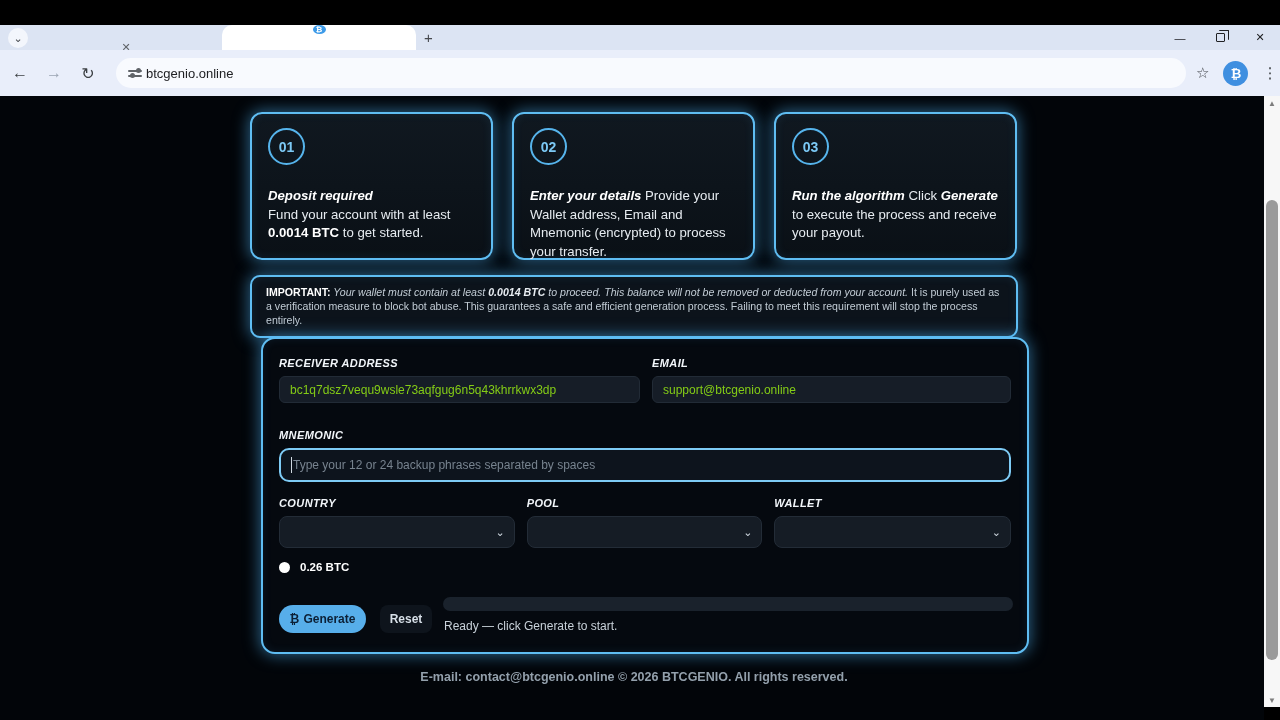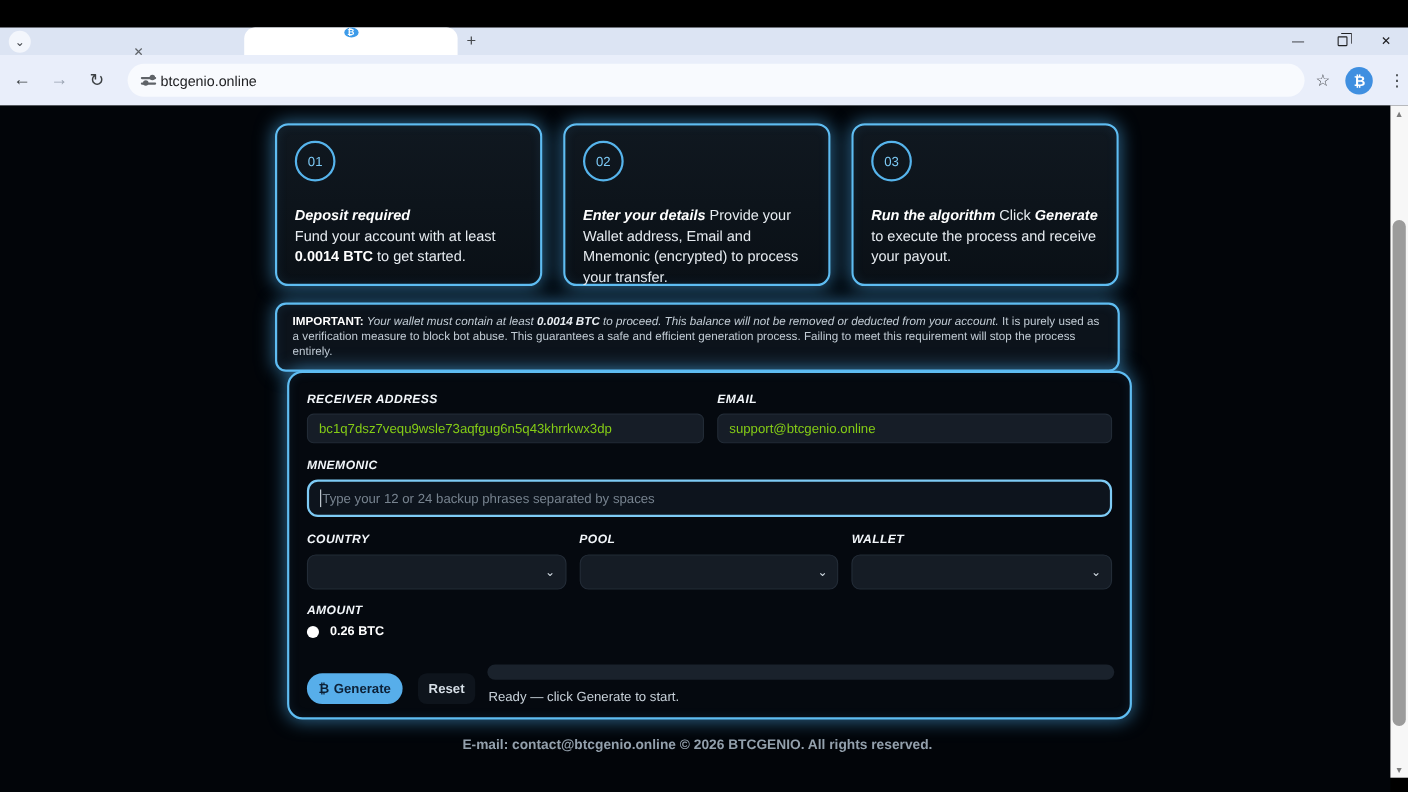--- a/index.html
+++ b/index.html
@@ -33,36 +33,36 @@
   .tune-ic i:nth-child(2)::after { content:""; position:absolute; left:2px; top:-1.5px; width:5px; height:5px; border-radius:50%; background:#5f6368; }
   .star { font-size:15px; color:#44474c; margin-left:10px; cursor:pointer; }
   .avatar { width:25px; height:25px; border-radius:50%; background:#3f8fe0; color:#fff; font-size:13px; font-weight:bold; display:flex; align-items:center; justify-content:center; margin-left:14px; cursor:pointer; }
   .dots { font-size:15px; color:#3c4043; margin-left:14px; letter-spacing:0; cursor:pointer; }
 
   
   .page { position:absolute; left:0; top:96px; width:1264px; height:624px; background:#020509; }
   .glow { border:2px solid #5fbdf2; box-shadow:0 0 16px 1px rgba(80,180,245,.55), inset 0 0 10px rgba(80,180,245,.10); }
   .cards { position:absolute; left:250px; top:16px; width:768px; display:flex; gap:19px; }
   .card { width:243px; height:148px; border-radius:12px; background:linear-gradient(180deg,#101820,#0a1016); padding:14px 16px; }
-  .stepnum { width:37px; height:37px; border-radius:50%; border:2px solid #56b4ec; color:#7cc9f5; font-weight:normal; font-size:12px; display:flex; align-items:center; justify-content:center; }
+  .stepnum { width:37px; height:37px; border-radius:50%; border:2px solid #56b4ec; color:#7cc9f5; font-weight:bold; font-size:14px; display:flex; align-items:center; justify-content:center; }
   .card-text { margin-top:22px; font-size:13.2px; line-height:18.5px; color:#e6ebf0; }
   .bi { font-weight:bold; font-style:italic; color:#fff; }
   .b  { font-weight:bold; color:#fff; }
 
   .important { position:absolute; left:250px; top:179px; width:768px; border-radius:10px; background:#0c131b; padding:9px 14px; font-size:10.6px; line-height:13.8px; color:#c2ccd5; }
   .important .lbl { font-weight:bold; color:#fff; }
   .important .it { font-style:italic; }
   .important .itb { font-style:italic; font-weight:bold; color:#e9eef3; }
 
   .formbox { position:absolute; left:261px; top:241px; width:768px; height:317px; border-radius:14px; background:#05090f; padding:18px 16px 0 16px; }
   .flabel { font-size:11px; font-weight:bold; font-style:italic; color:#f2f6fa; letter-spacing:.4px; margin-bottom:7px; }
   .frow { display:flex; gap:12px; }
   .fcol { display:flex; flex-direction:column; }
   .tinput { height:27px; background:#161d27; border:1px solid #222b36; border-radius:6px; color:#84cc16; font-size:12px; padding:0 10px; display:flex; align-items:center; }
-  .mnemo { margin-top:14px; }
+  .mnemo { margin-top:26px; }
   .mnemo-input { height:34px; background:#0d141d; border:2px solid #7ecbf5; border-radius:10px; display:flex; align-items:center; padding:0 10px; }
   .caret { width:1px; height:16px; background:#cfd8e0; margin-right:1px; }
   .placeholder { color:#77838f; font-size:12px; }
   .selects { margin-top:15px; }
   .selbox { height:32px; background:#151c25; border:1px solid #232c37; border-radius:8px; display:flex; align-items:center; justify-content:flex-end; padding:0 9px; color:#cfd8e0; font-size:11px; cursor:pointer; }
   .amount { margin-top:13px; }
   .radio-row { display:flex; align-items:center; gap:10px; margin-top:3px; }
   .radio { width:11px; height:11px; border-radius:50%; background:#fff; }
   .radio-lab { font-size:11.5px; font-weight:bold; color:#fff; }
   .actions { position:relative; margin-top:24px; height:40px; }
@@ -184,21 +184,20 @@
       </div>
       <div class="fcol" style="width:238px;">
         <div class="flabel">WALLET</div>
         <div class="selbox">
             <span>⌄</span>
           </div>
       </div>
     </div>
 
     <div class="amount">
-      <div class="flabel">AMOUNT</div>
       <div class="radio-row">
         <span class="radio"></span>
         <span class="radio-lab">0.26 BTC</span>
       </div>
     </div>
 
     <div class="actions">
       <button class="gen-btn">
         <span>₿</span>
         <span>Generate</span>

